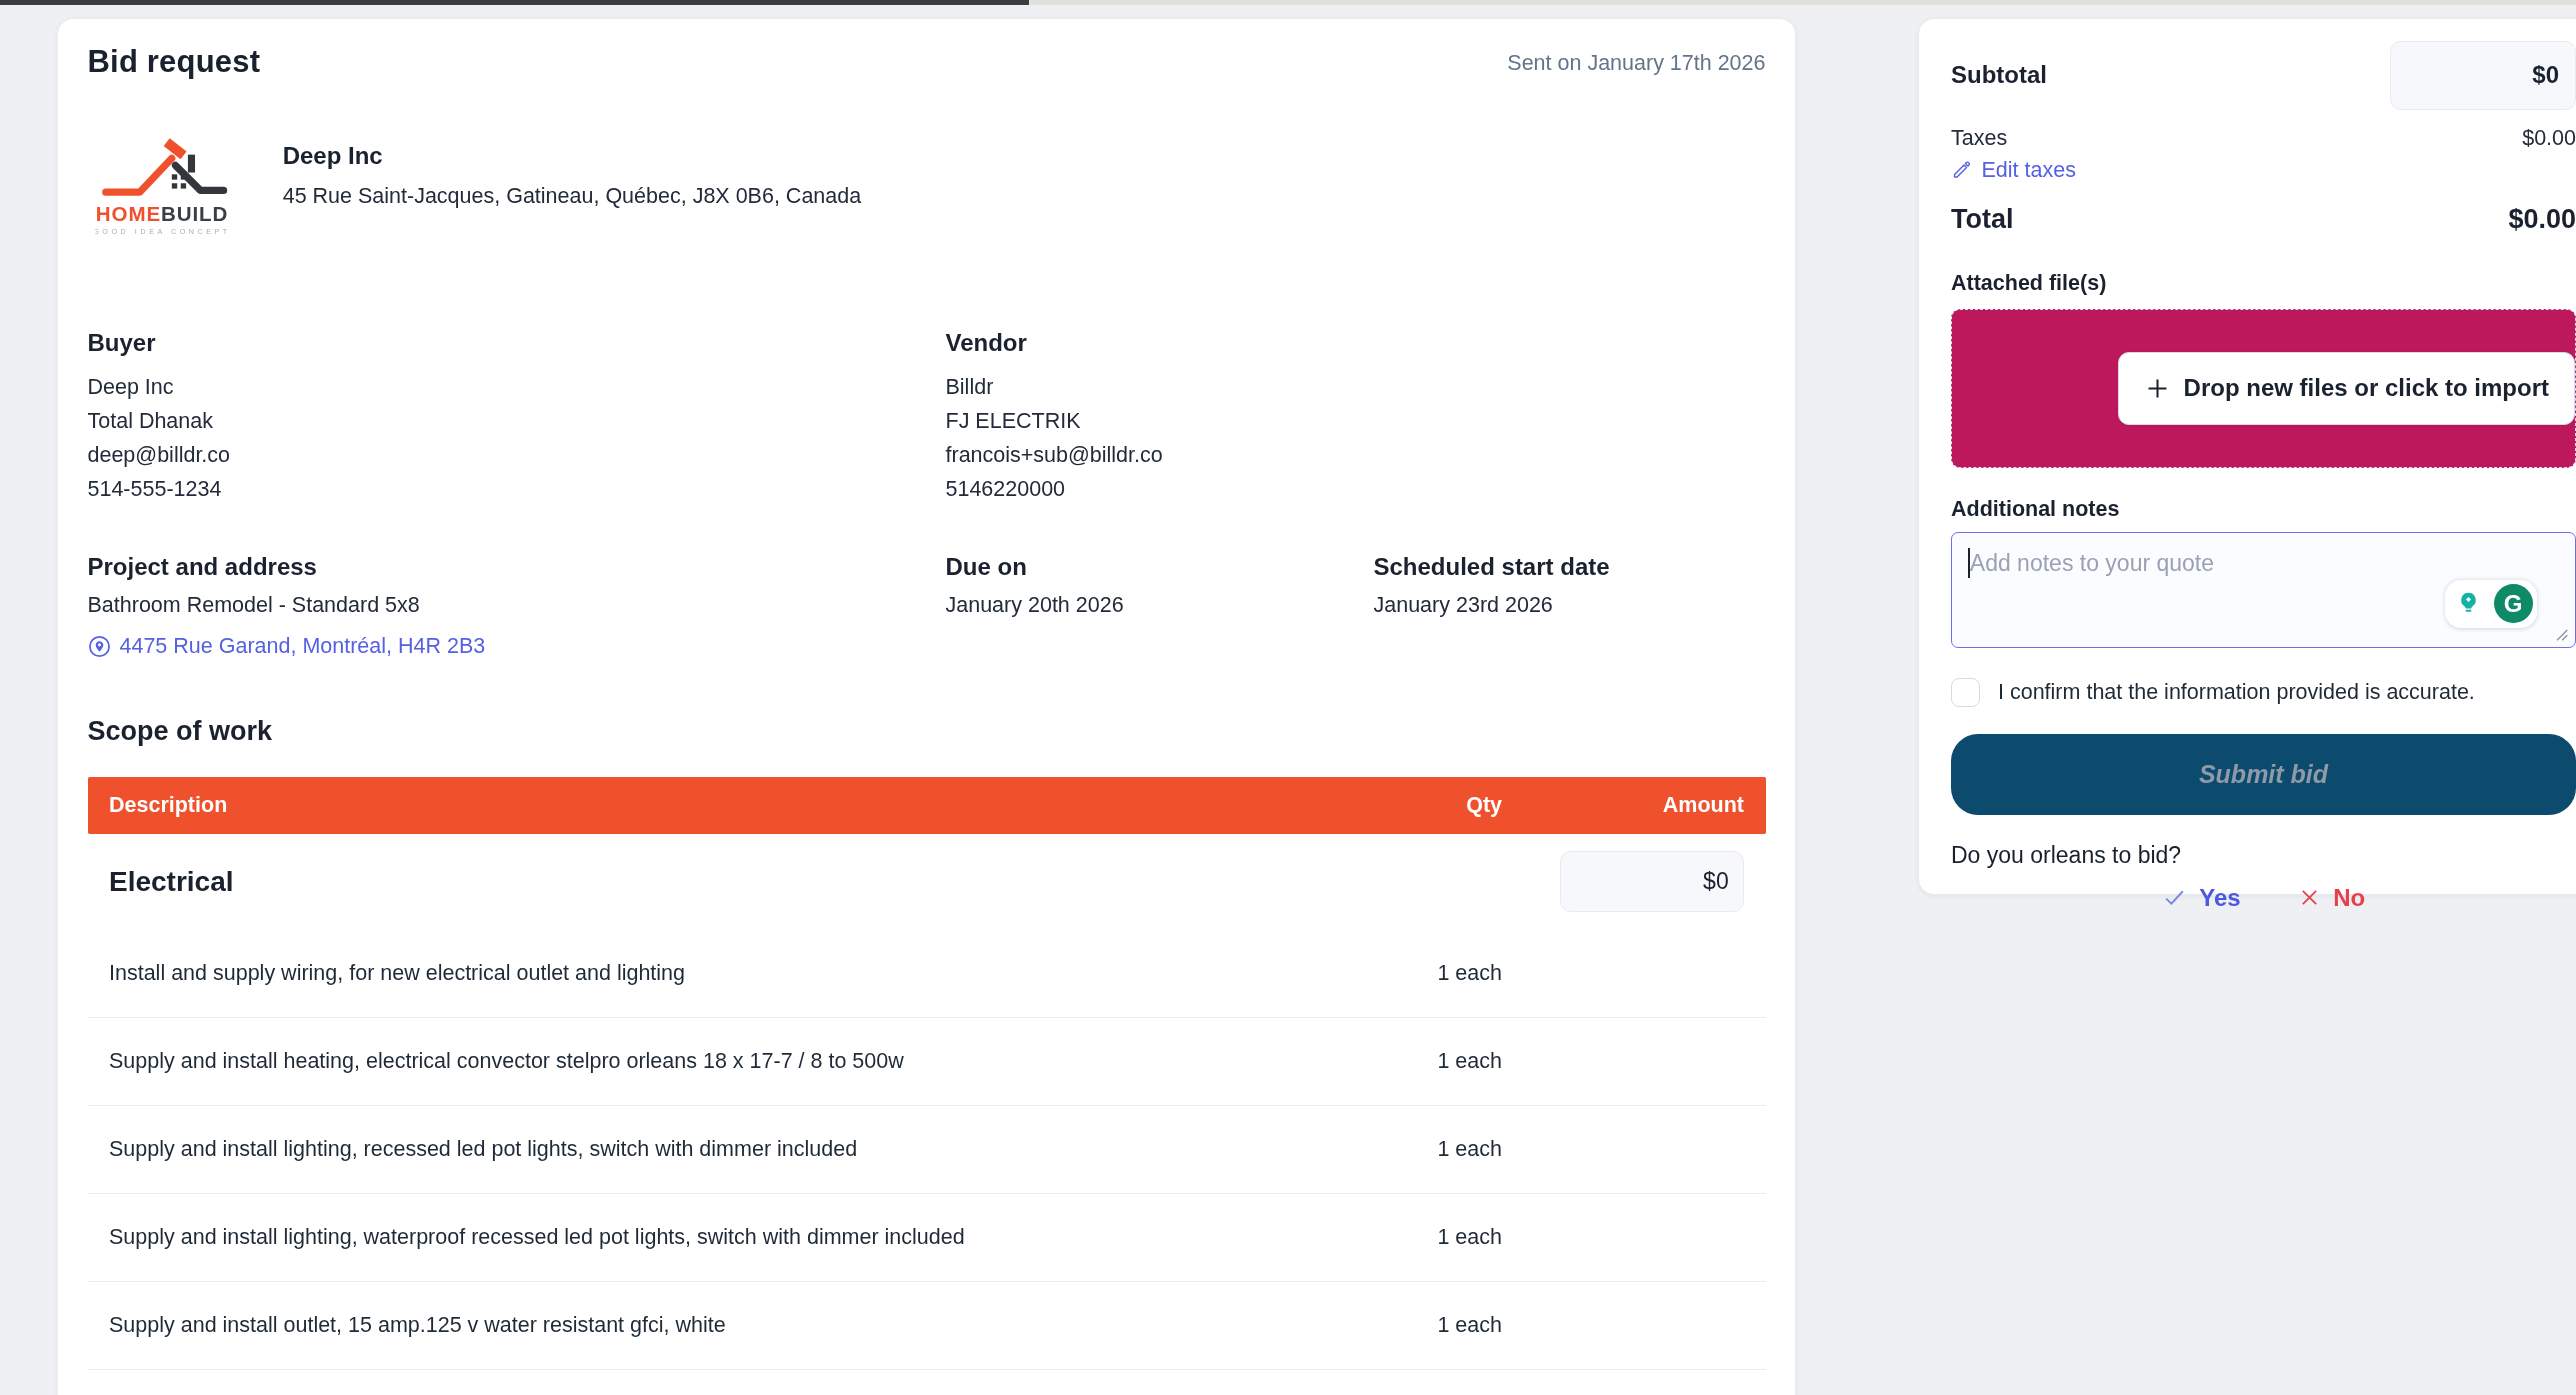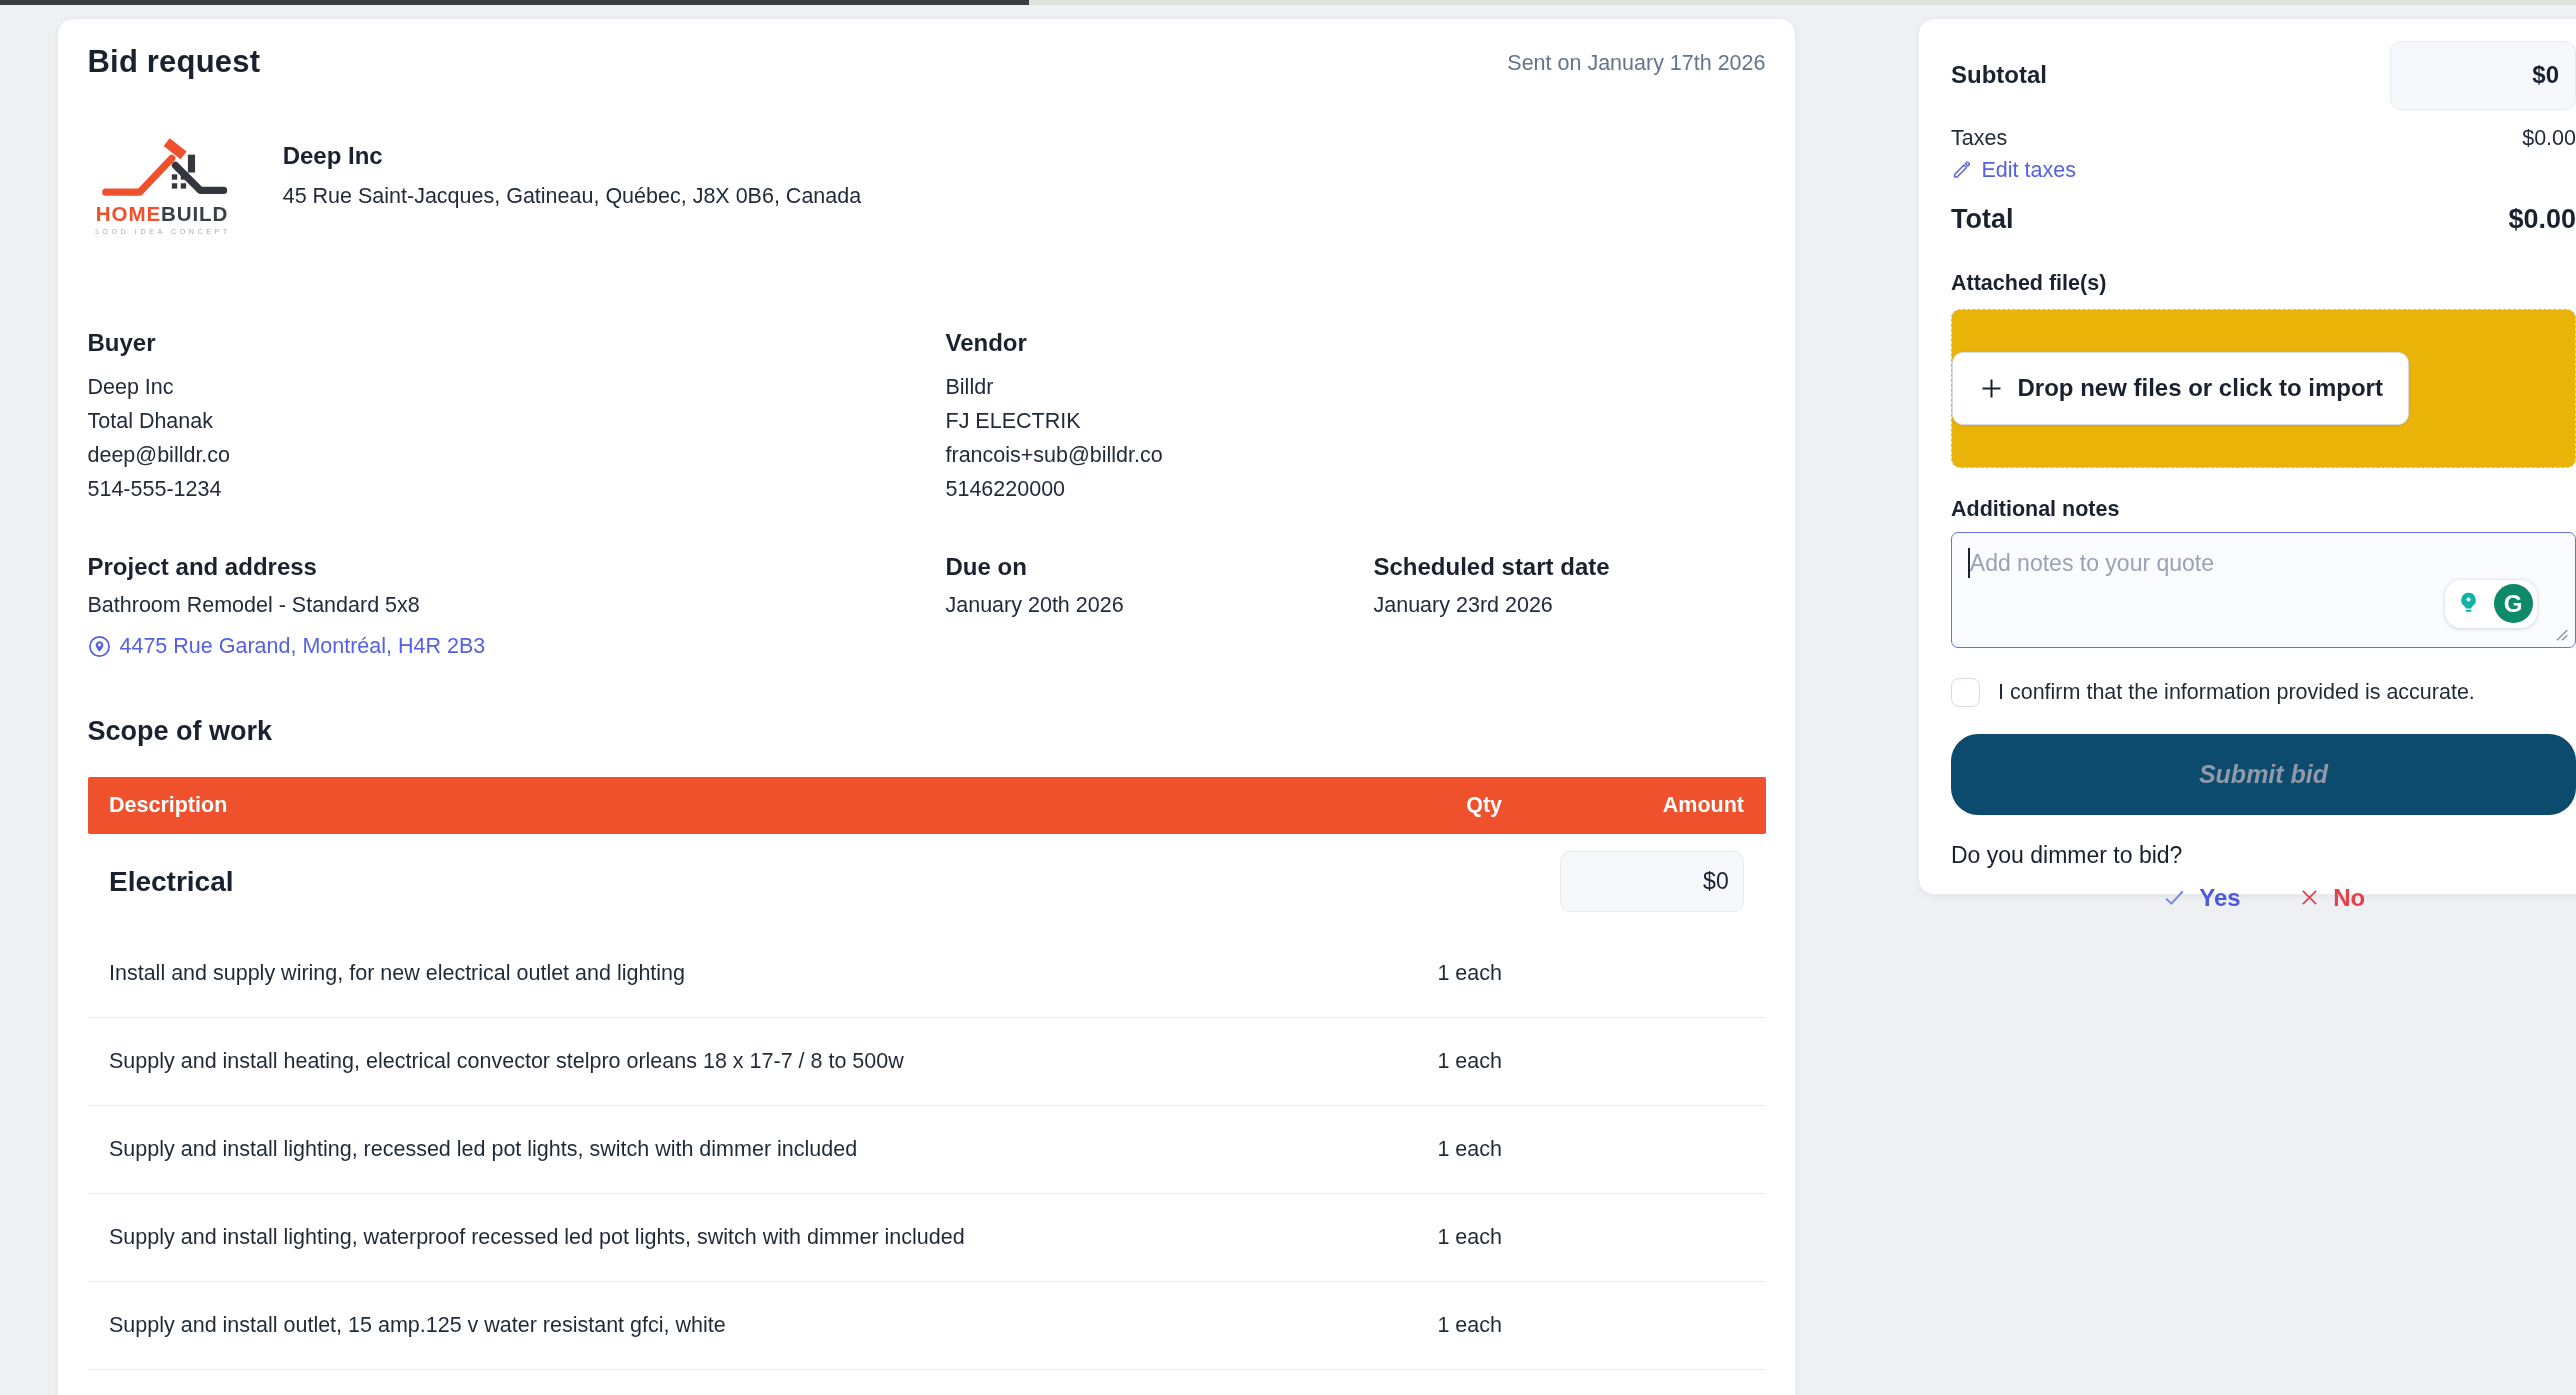--- a/index.html
+++ b/index.html
@@ -59,22 +59,22 @@
   .sub-label { font-size:24px; font-weight:bold; }
   .sub-input { width:186px; height:69px; background:#f7f8fb; border:0.9px solid #e8eaf0;
     border-radius:10.7px; text-align:right; padding:0 16px; font-size:24px; font-weight:bold;
     color:#1a2230; font-family:inherit; }
   .tax-row { margin-top:16px; display:flex; justify-content:space-between; font-size:21.5px; color:#222b3a; }
   .edit-taxes { margin-top:7.2px; display:flex; align-items:center; gap:9px;
     color:#5560e4; font-size:21.5px; cursor:pointer; width:max-content; }
   .total-row { margin-top:21.5px; display:flex; justify-content:space-between;
     font-size:27px; font-weight:bold; }
   .attach-h { margin-top:36px; font-size:21.5px; font-weight:bold; }
-  .dropzone { margin-top:12.5px; height:159px; background:#eab308; border:1.8px dashed #dde4f0;
-    border-radius:9px; display:flex; align-items:center; justify-content:flex-start; cursor:pointer; }
+  .dropzone { margin-top:12.5px; height:159px; background:#be185d; border:1.8px dashed #dde4f0;
+    border-radius:9px; display:flex; align-items:center; justify-content:flex-end; cursor:pointer; }
   .drop-btn { background:#fff; border:0.9px solid #d4dbe6; border-radius:10.7px; height:73px;
     display:flex; align-items:center; gap:12.5px; padding:0 25px; font-size:24px; font-weight:bold;
     color:#1a2230; box-shadow:0 0.9px 2.7px rgba(20,30,60,.08); cursor:pointer; font-family:inherit; }
   .notes-h { margin-top:29px; font-size:21.5px; font-weight:bold; }
   .notes-box { margin-top:10.7px; height:116px; background:#fbfcff; border:1.8px solid #6a6ff0;
     border-radius:7px; padding:14.3px 16px; position:relative; cursor:text; }
   .caret { display:inline-block; width:1.8px; height:30px; background:#1a2230; vertical-align:middle; }
   .notes-ph { font-size:23px; color:#99a2b2; vertical-align:middle; }
   .gram-pill { position:absolute; right:38px; bottom:19.7px; background:#fff; border-radius:16px;
     padding:4.5px; display:flex; gap:5.4px; box-shadow:0 0.9px 4.5px rgba(20,30,60,.18); }
@@ -271,21 +271,21 @@
     </svg>
   </div>
 
   <div class="confirm-row">
     <span class="checkbox"></span>
     <span class="confirm-label">I confirm that the information provided is accurate.</span>
   </div>
 
   <button class="submit-btn" disabled="">Submit bid</button>
 
-  <div class="intend-q">Do you dimmer to bid?</div>
+  <div class="intend-q">Do you orleans to bid?</div>
   <div class="intend-opts">
     <span class="opt opt-yes">
       <svg width="25" height="25" viewBox="0 0 24 24">
         <path d="M4 13 l5 5 L20 6" fill="none" stroke="#7b84ea" stroke-width="1.8"></path>
       </svg>
       <span>Yes</span>
     </span>
     <span class="opt opt-no">
       <svg width="23" height="23" viewBox="0 0 24 24">
         <path d="M5 5 L19 19 M19 5 L5 19" fill="none" stroke="#e7404d" stroke-width="1.8"></path>

